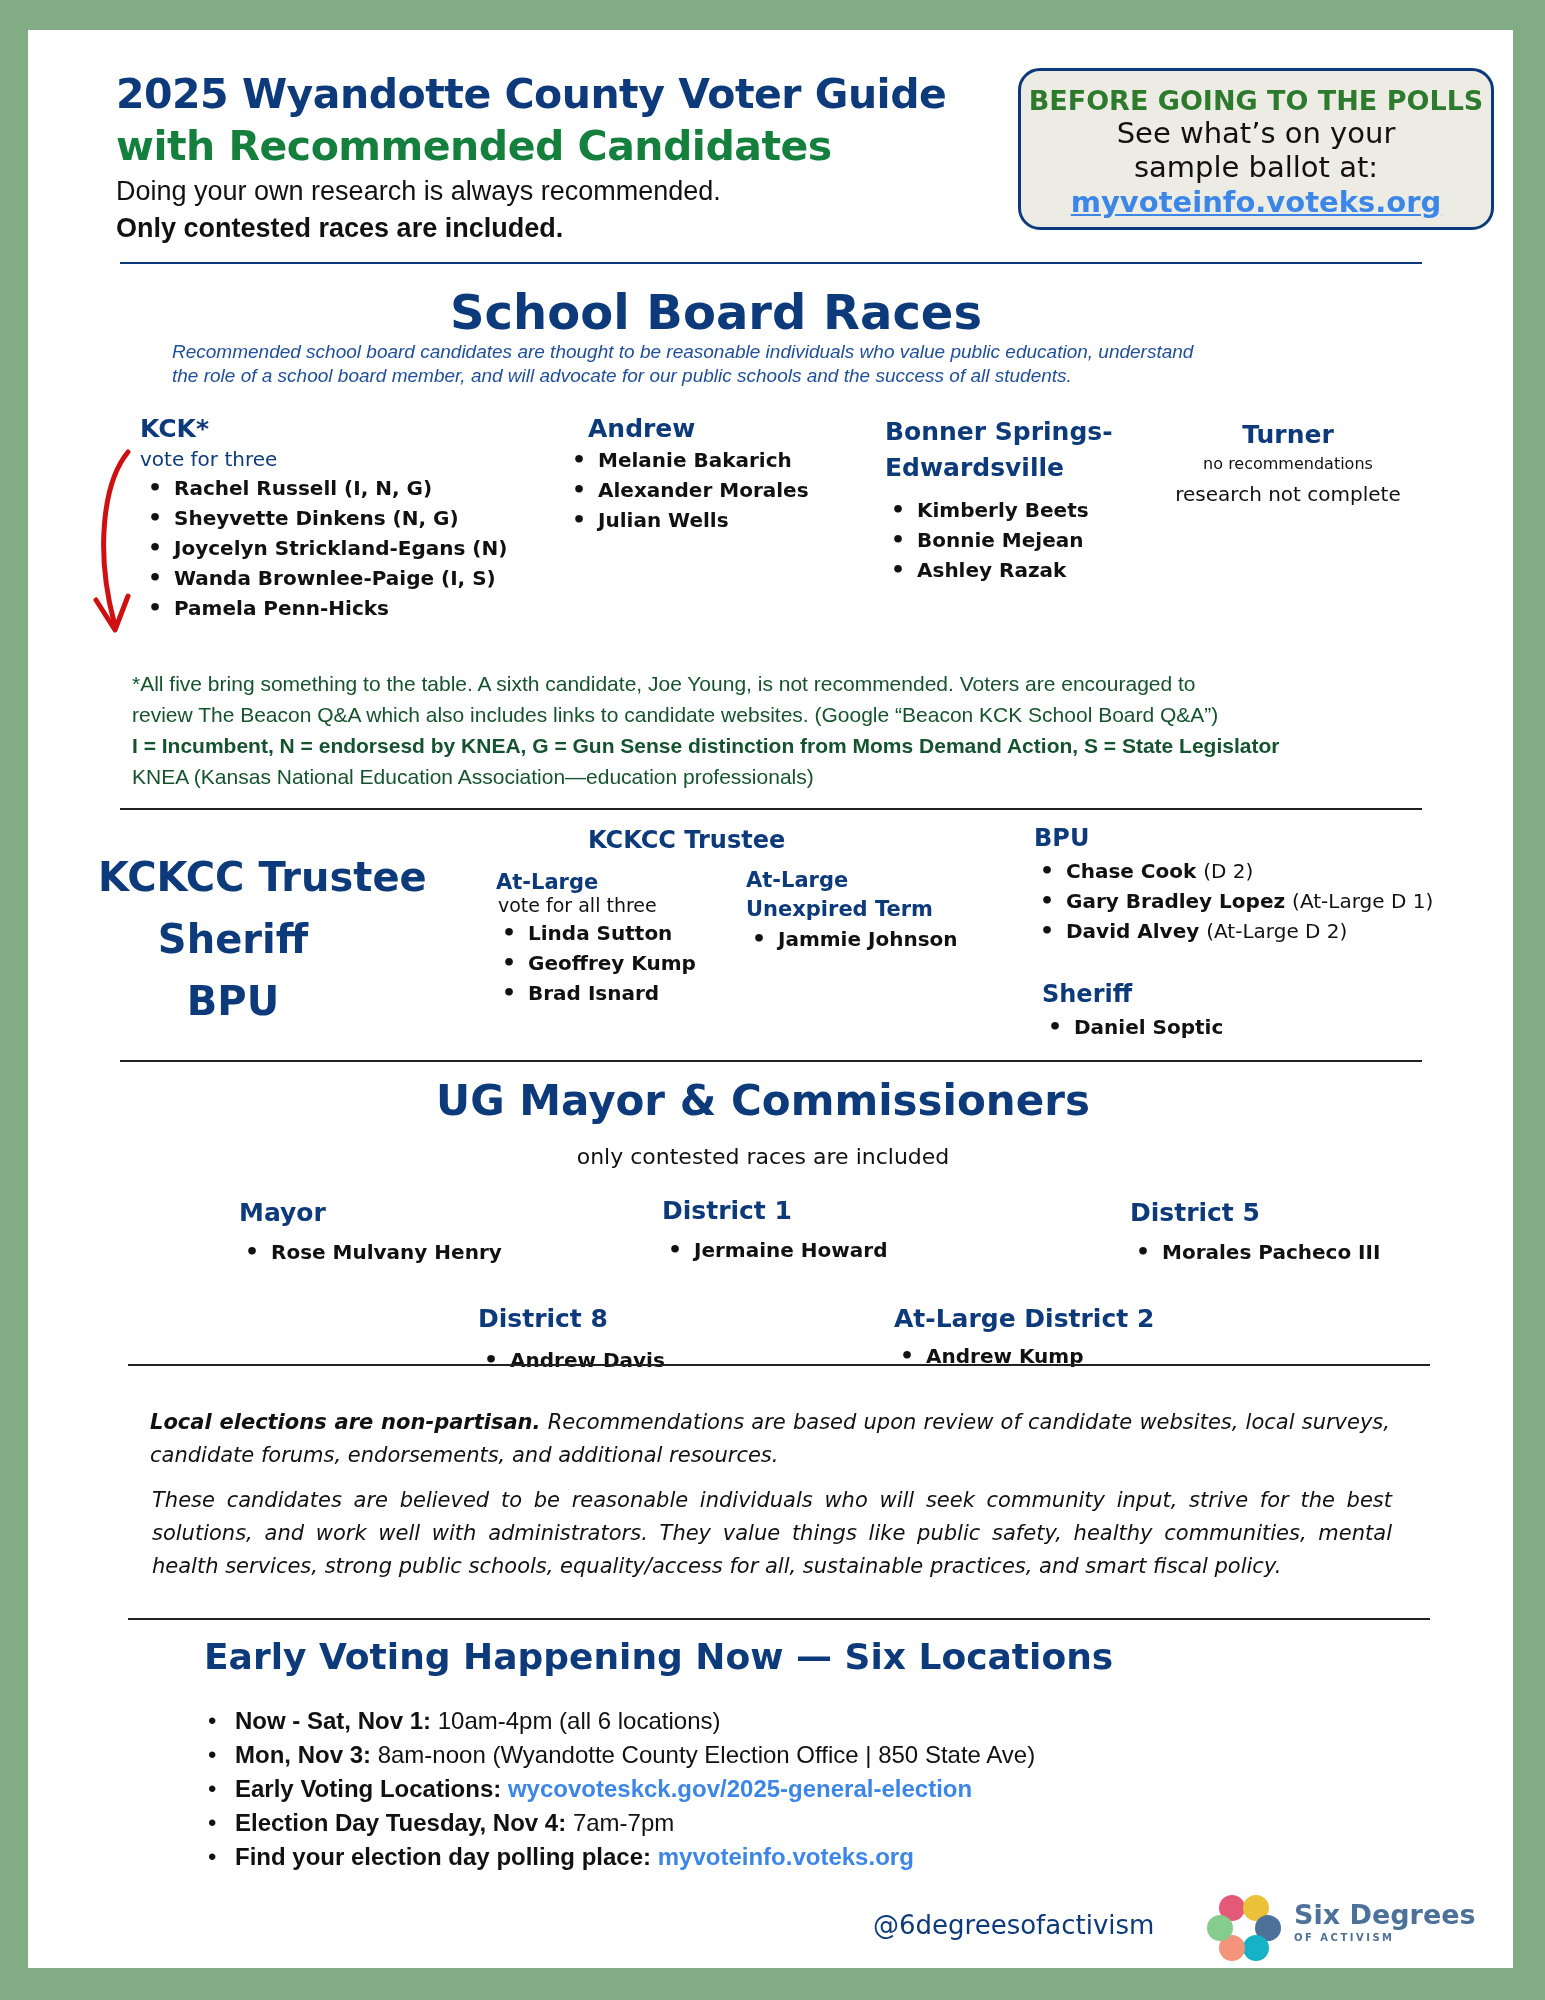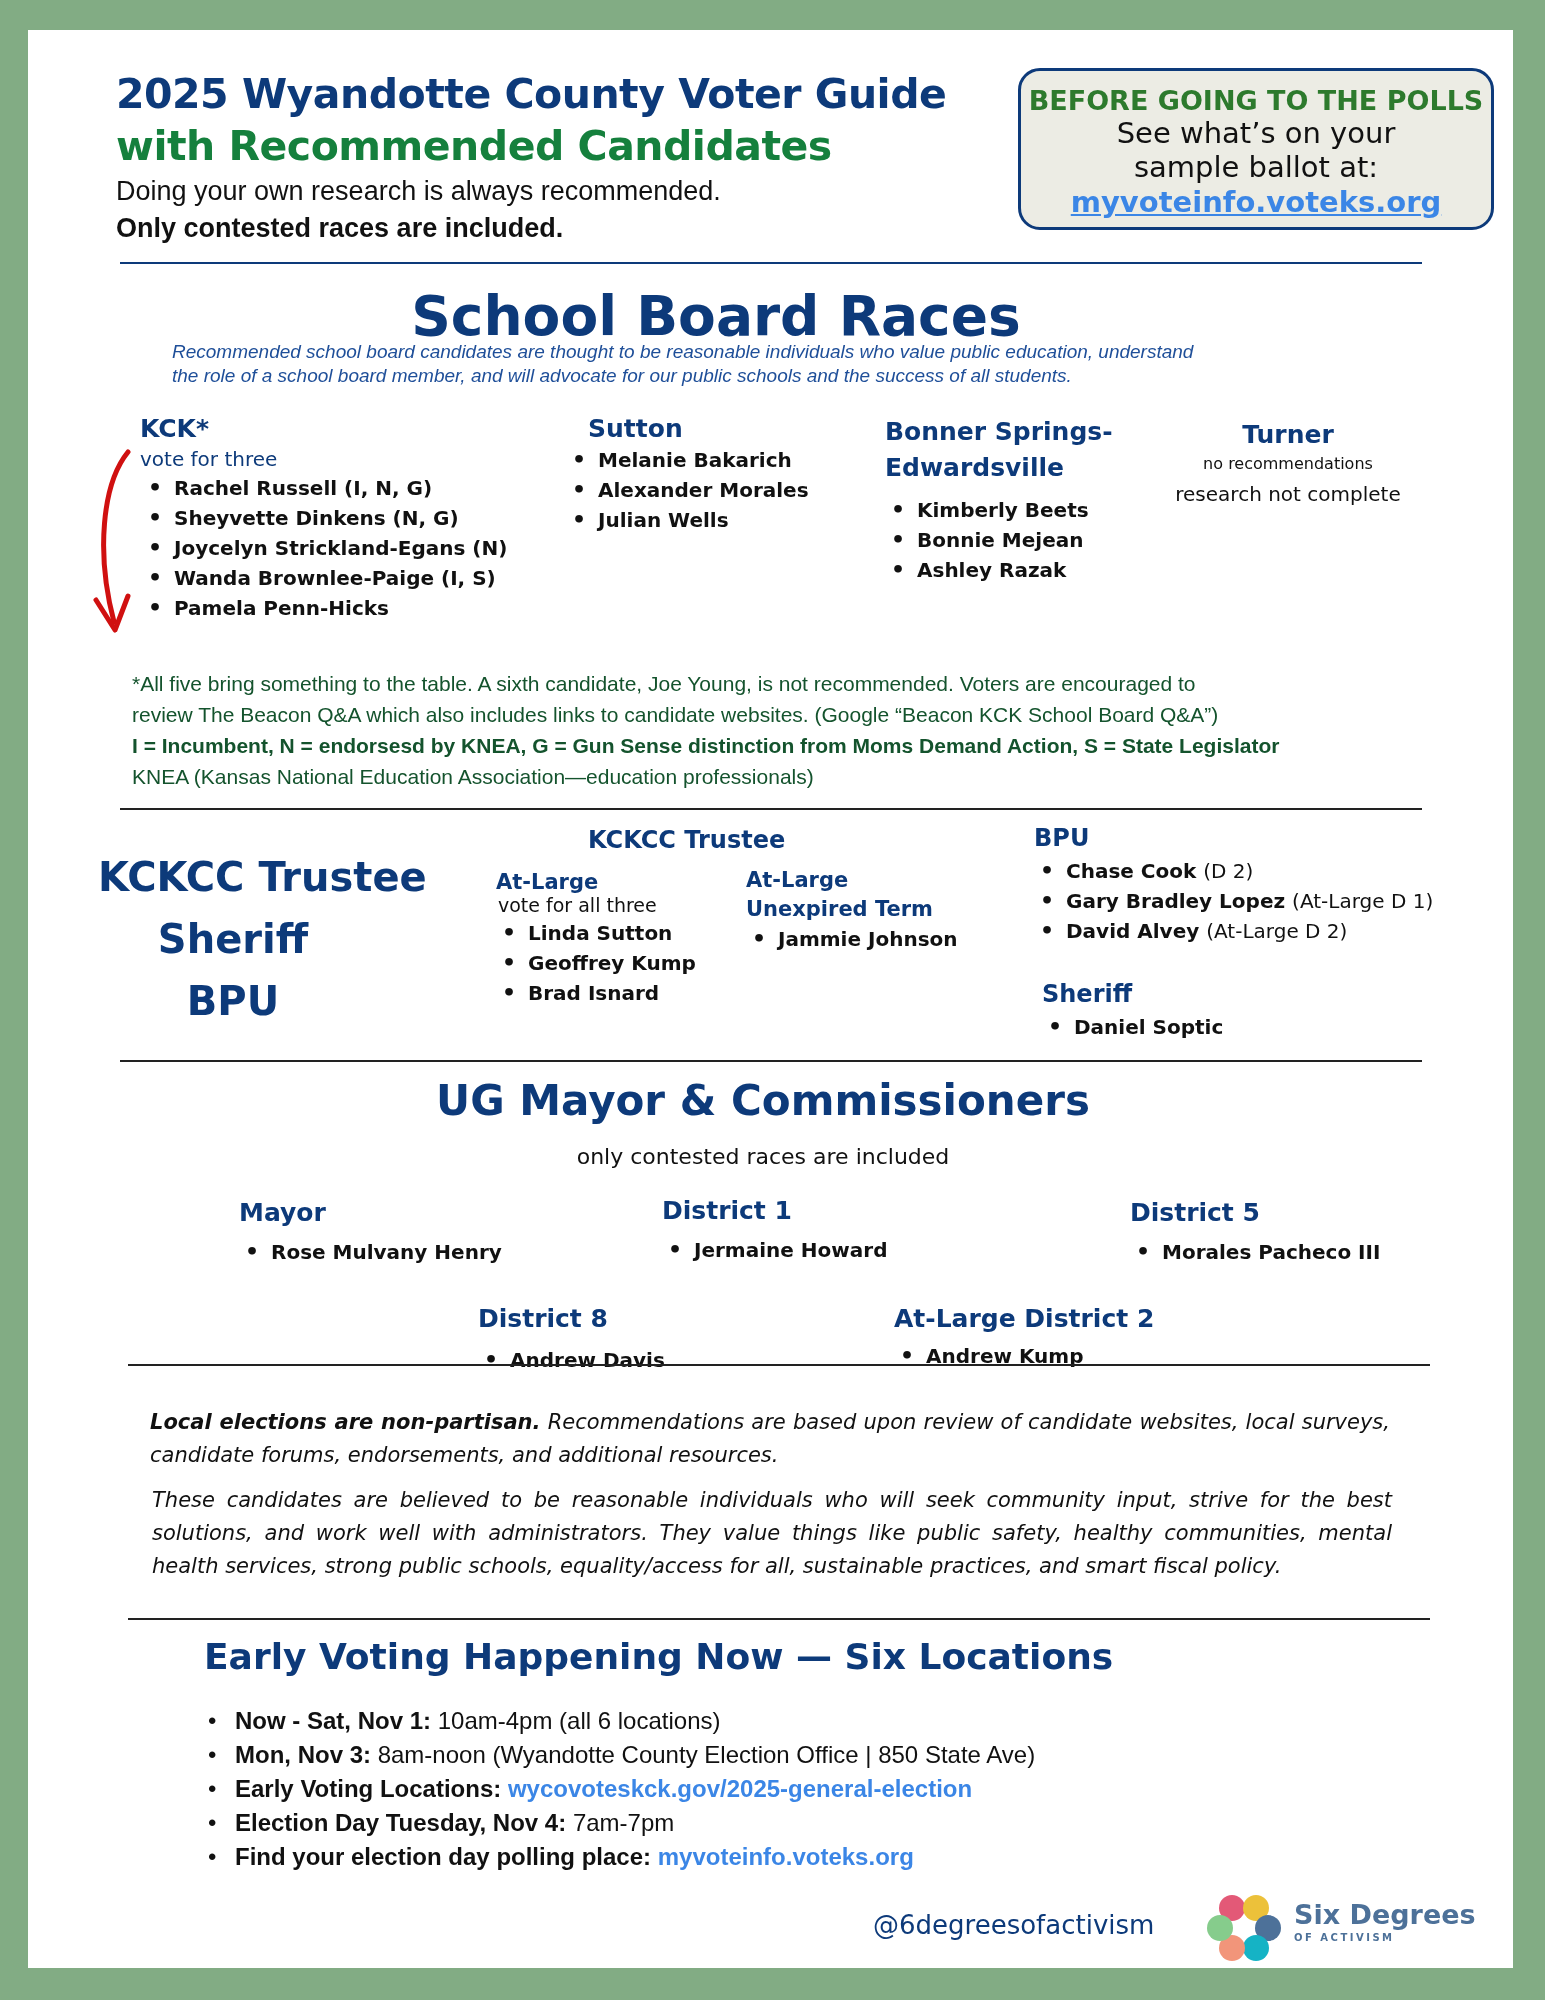--- a/index.html
+++ b/index.html
@@ -63,21 +63,21 @@
 
   <div class="abs pollbox">
     <div class="h">BEFORE GOING TO THE POLLS</div>
     <div class="t">See what’s on your</div>
     <div class="t">sample ballot at:</div>
     <div class="l">myvoteinfo.voteks.org</div>
   </div>
 
   <div class="rule" style="left:92px; top:232px; width:1302px; height:2px; background:#0d3a7a;"></div>
 
-  <div class="abs section-title" style="left:0; width:1376px; top:254px; font-size:55px;">School Board Races</div>
+  <div class="abs section-title" style="left:0; width:1376px; top:254px; font-size:48px;">School Board Races</div>
   <div class="abs note-italic" style="left:144px; top:310px; white-space:nowrap;">
     <div>Recommended school board candidates are thought to be reasonable individuals who value public education, understand</div>
     <div>the role of a school board member, and will advocate for our public schools and the success of all students.</div>
   </div>
 
   <div class="abs" style="left:112px; top:384px;">
     <div class="hd">KCK*</div>
     <div class="small-navy" style="margin-top:4px;">vote for three</div>
     <ul class="cands" style="margin-top:2px; margin-left:2px;">
       <li>Rachel Russell (I, N, G)</li>
@@ -87,21 +87,21 @@
       <li>Pamela Penn-Hicks</li>
     </ul>
   </div>
 
   <svg class="abs" style="left:60px; top:414px;" width="70" height="200" viewBox="0 0 70 200">
     <path d="M40 8 C 14 40, 8 110, 26 178" stroke="#d01010" stroke-width="5" fill="none" stroke-linecap="round"></path>
     <path d="M8 156 L27 186 L40 152" stroke="#d01010" stroke-width="5" fill="none" stroke-linecap="round" stroke-linejoin="round"></path>
   </svg>
 
   <div class="abs" style="left:560px; top:384px;">
-    <div class="hd">Sutton</div>
+    <div class="hd">Andrew</div>
     <ul class="cands" style="margin-top:2px; margin-left:-22px;">
       <li>Melanie Bakarich</li>
       <li>Alexander Morales</li>
       <li>Julian Wells</li>
     </ul>
   </div>
 
   <div class="abs" style="left:857px; top:384px;">
     <div class="hd" style="line-height:36px;">Bonner Springs-</div>
     <div class="hd" style="line-height:36px;">Edwardsville</div>

